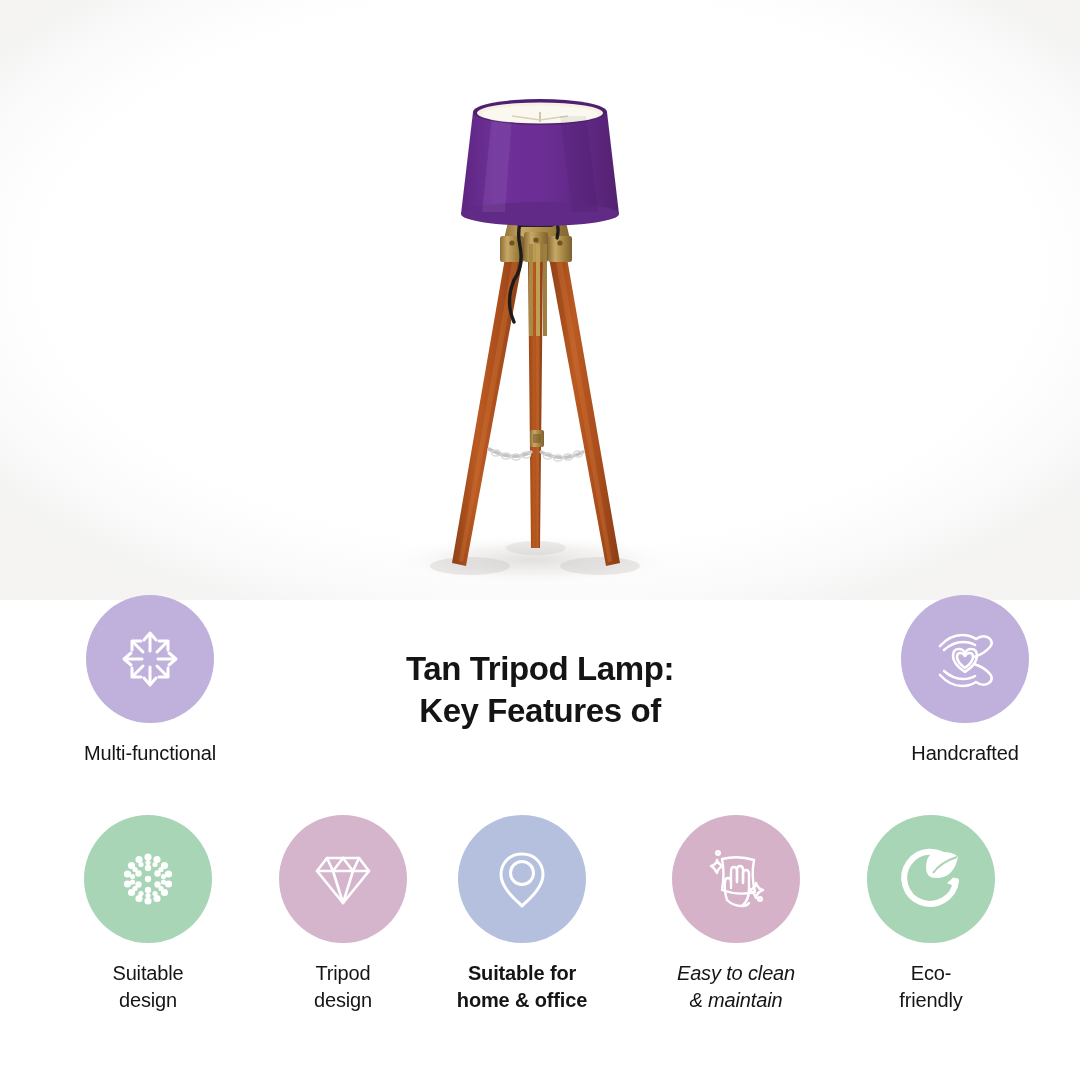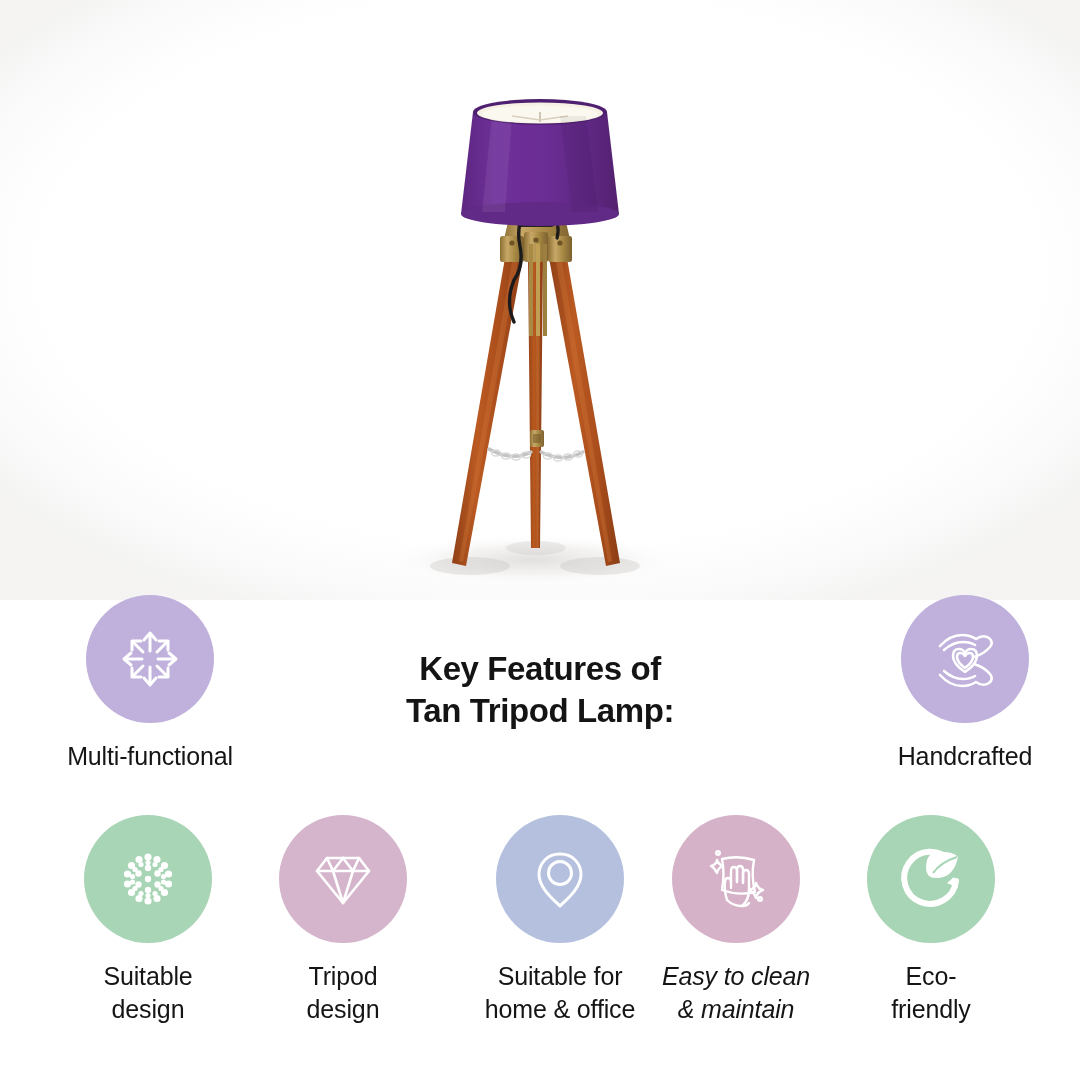--- a/index.html
+++ b/index.html
@@ -67,37 +67,37 @@
     display: flex;
     align-items: center;
     justify-content: center;
   }
   .badge svg {
     display: block;
   }
   .feature-label {
     margin-top: 17px;
     color: #151515;
-    font-size: 25px;
+    font-size: 20px;
     line-height: 1.33;
     letter-spacing: -0.15px;
   }
   .feature-label .l2 {
     display: block;
   }
 
   
   .feature.top-left  { left: 62px;  top: 595px; }
   .feature.top-right { left: 877px; top: 595px; }
 
   
   .feature.row2 { top: 815px; }
   .f-textured { left: 60px; }
   .f-premium  { left: 255px; }
-  .f-suitable { left: 472px; }
+  .f-suitable { left: 434px; font-weight: bold; }
   .f-clean    { left: 648px; font-style: italic; }
   .f-eco      { left: 843px; }
 </style>
 </head>
 <body>
 
 <div class="page">
 
   <div class="product-photo">
     <svg width="1080" height="600" viewBox="0 0 1080 600" aria-label="Tan tripod floor lamp with purple shade">
@@ -197,22 +197,22 @@
       <path d="M540 112 L540 122" stroke="#cfc6b2" stroke-width="2"></path>
       <path d="M540 120 L512 116" stroke="#d8d0bd" stroke-width="1.6"></path>
       <path d="M540 120 L568 116" stroke="#d8d0bd" stroke-width="1.6"></path>
 
       <path d="M492 116 L512 116 L505 212 L482 212 Z" fill="#ffffff" opacity="0.07"></path>
       <path d="M560 116 L586 116 L598 212 L572 212 Z" fill="#000000" opacity="0.06"></path>
     </svg>
   </div>
 
   <div class="headline">
+    <span class="line">Tan Tripod Lamp:</span>
     <span class="line">Key Features of</span>
-    <span class="line">Tan Tripod Lamp:</span>
   </div>
 
   <div class="feature top-left">
     <div class="badge" style="background:#bfb0dc">
       <svg width="76" height="76" viewBox="0 0 76 76">
         <g stroke="#ffffff" stroke-width="3" fill="none" stroke-linecap="round" stroke-linejoin="round">
 
           <line x1="38" y1="13" x2="38" y2="30"></line>
             <polyline points="32,19 38,12 44,19"></polyline>
           <line x1="38" y1="46" x2="38" y2="63"></line>

